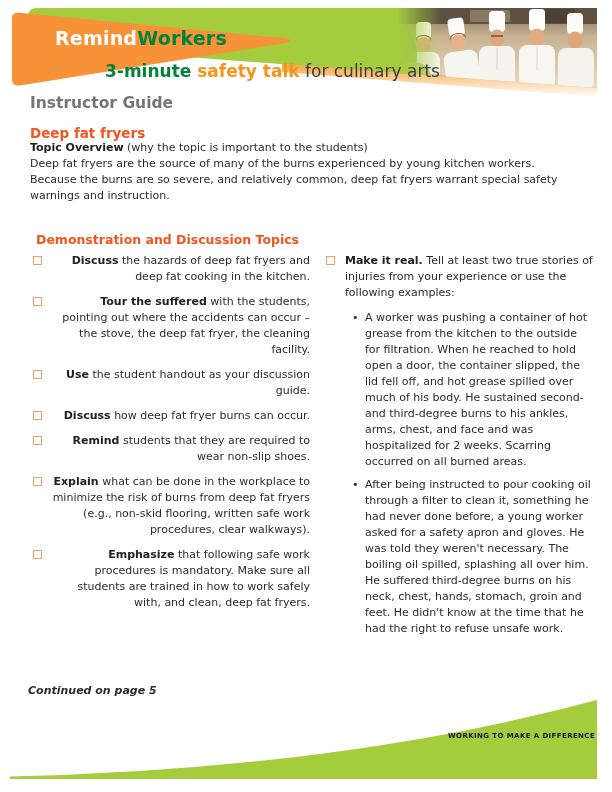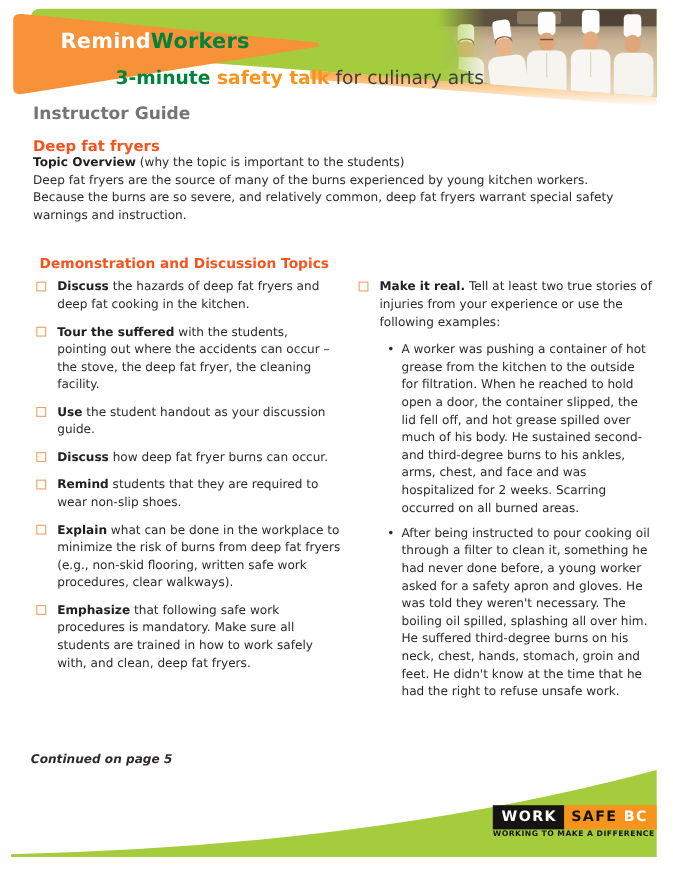--- a/index.html
+++ b/index.html
@@ -19,21 +19,21 @@
 
   .instructor { position:absolute; left:30px; top:94px; font-size:15.5px; font-weight:bold; color:#747578; }
   .topic-heading { position:absolute; left:30px; top:125px; font-size:13.5px; font-weight:bold; color:#f4551e; }
 
   .overview { position:absolute; left:30px; top:140px; width:540px; font-size:11px; line-height:16px; }
   .overview b { color:#232021; }
 
   .section-heading { position:absolute; left:36px; top:232px; font-size:12.5px; font-weight:bold; color:#f4551e; }
 
   .columns { position:absolute; left:32px; top:253px; width:568px; display:flex; }
-  .col-left { width:285px; margin-right:8px; }
+  .col-left { width:285px; margin-right:8px;text-align:right; }
   .col-right { width:270px; }
 
   .check-item { display:flex; margin-bottom:9px; }
   .checkbox { flex:0 0 auto; width:9px; height:9px; border:1px solid #efa066; margin:3px 10px 0 1px; background:#fff; }
   .check-text { font-size:11px; line-height:16px; width:258px; }
   .col-right .check-text { width:250px; }
   .check-text b { color:#232021; }
 
   .story-item { display:flex; margin:7px 0 1px 27px; }
   .bullet { flex:0 0 auto; width:13px; font-size:11px; line-height:16px; color:#2e2a2b; }
@@ -213,20 +213,16 @@
 
   <div class="continued">Continued on page 5</div>
 
   <div class="footer-art">
     <svg width="612" height="102" viewBox="0 0 612 102">
       <path d="M10,89 L10,86.5 Q340,79 597,10 L597,89 Z" fill="#a5cc3d"></path>
     </svg>
   </div>
 
   <div class="logo">
-    <div class="logo-boxes">
-      <span class="logo-work">WORK</span>
-        <span class="logo-safe"><span>SAFE </span><span class="bc">BC</span></span>
-    </div>
     <div class="logo-tagline">WORKING TO MAKE A DIFFERENCE</div>
   </div>
 
 </div>
 
 </body></html>

